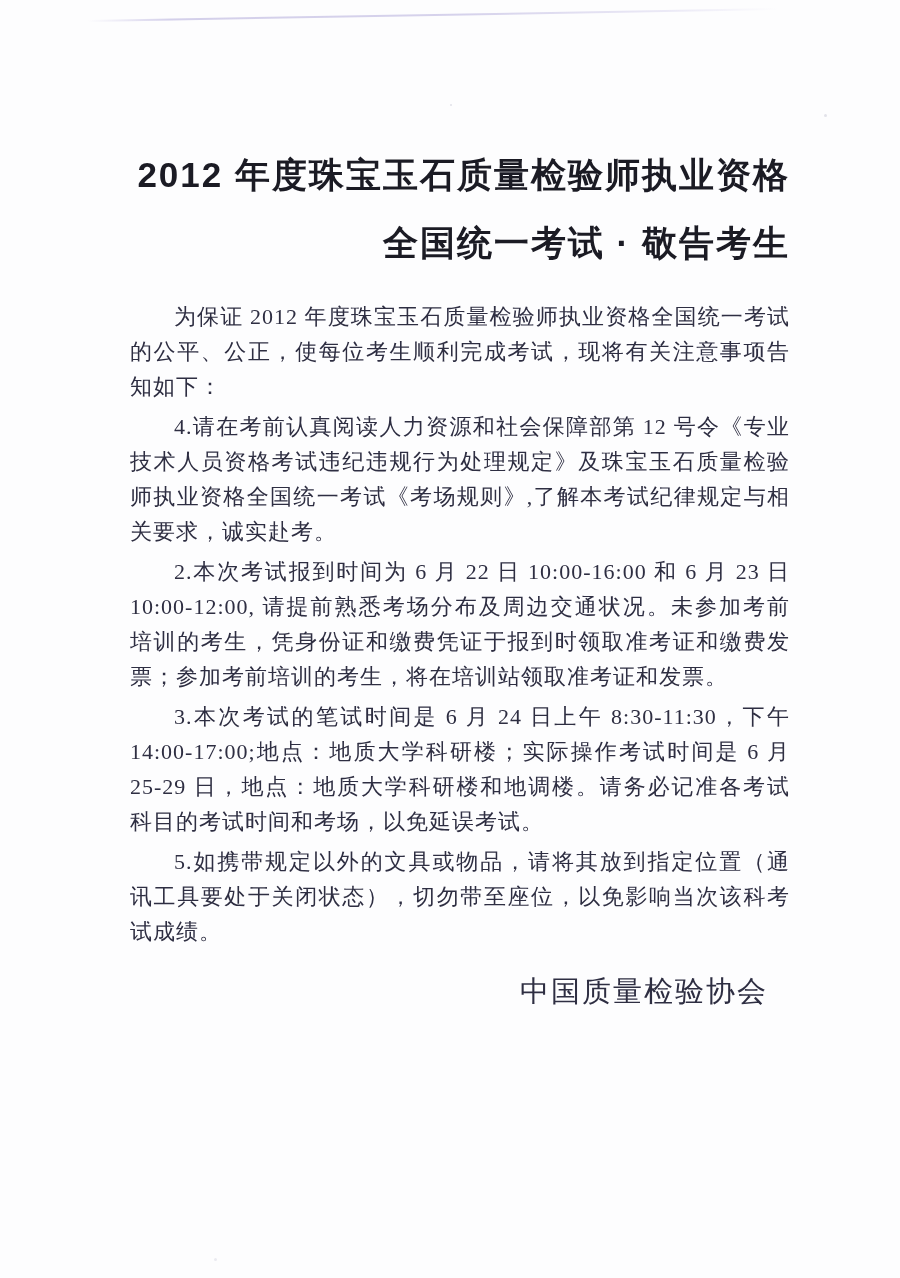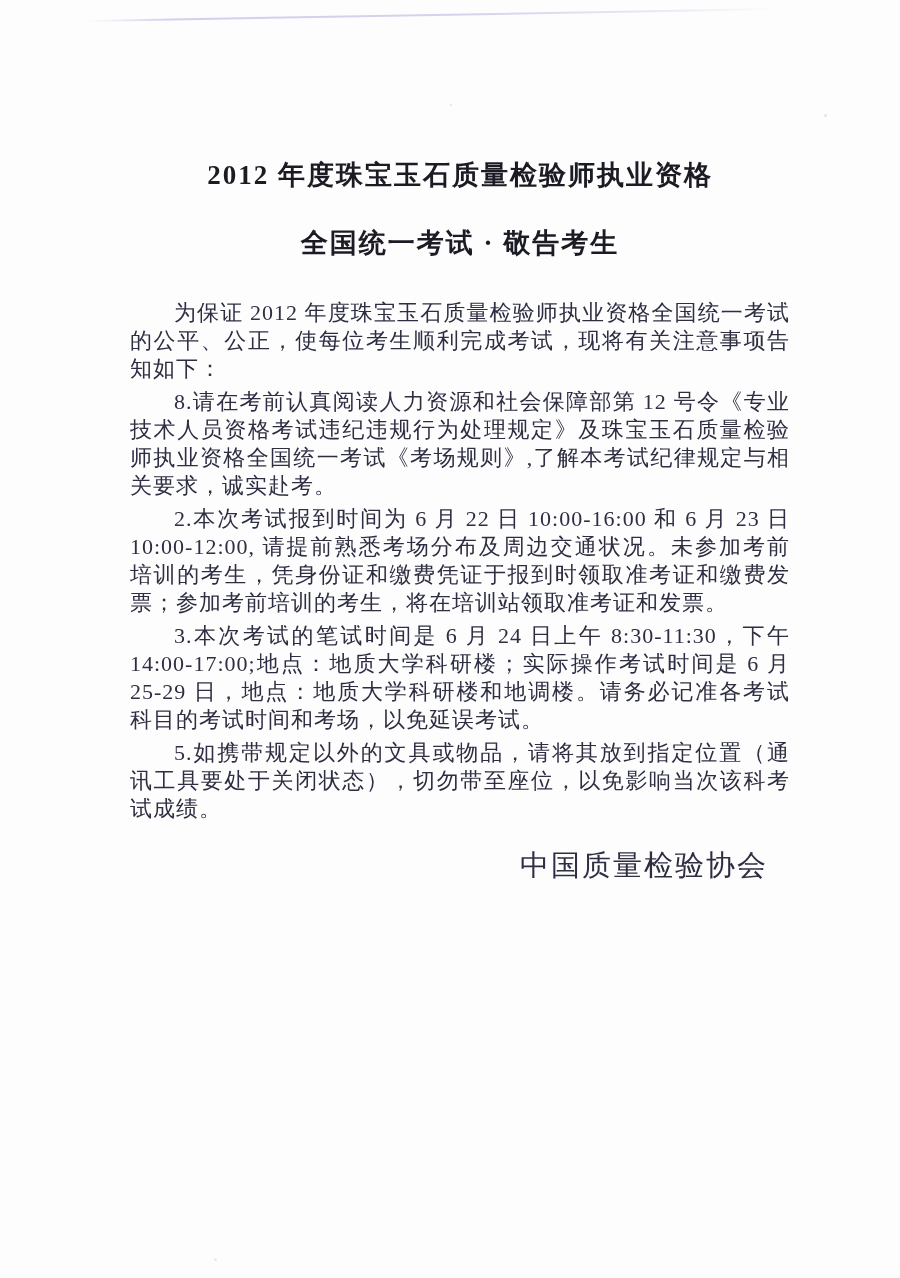--- a/index.html
+++ b/index.html
@@ -40,39 +40,39 @@
     border-radius: 50%;
     background: rgba(130,130,160,0.22);
     pointer-events: none;
   }
   .speck.s1 { left: 824px; top: 114px; }
   .speck.s2 { left: 450px; top: 104px; width: 2px; height: 2px; }
   .speck.s3 { left: 214px; top: 1258px; background: rgba(130,130,160,0.15); }
 
   h1.title-line {
     margin: 0;
-    font-family: Liberation Serif, serif;
+    font-family: Liberation Sans, sans-serif;
     font-weight: bold;
-    font-size: 27px;
+    font-size: 35px;
     line-height: 46px;
-    text-align: center;
+    text-align: right;
     color: #1b1b24;
     letter-spacing: 2px;
     white-space: nowrap;
   }
   h1.title-line.first {
     margin-bottom: 22px;
   }
   h1.title-line.second {
     margin-bottom: 33px;
   }
   p.body-para {
     margin: 0 0 5px 0;
     font-size: 22px;
-    line-height: 28px;
+    line-height: 35px;
     letter-spacing: 1px;
     text-align: justify;
     text-indent: 2em;
     color: #2e2e42;
   }
   .signature {
     margin-top: 24px;
     text-align: right;
     font-size: 29px;
     line-height: 36px;
@@ -91,21 +91,21 @@
   <div class="speck s1"></div>
   <div class="speck s2"></div>
   <div class="speck s3"></div>
 
   <h1 class="title-line first">2012 年度珠宝玉石质量检验师执业资格</h1>
 
   <h1 class="title-line second">全国统一考试 · 敬告考生</h1>
 
   <p class="body-para">为保证 2012 年度珠宝玉石质量检验师执业资格全国统一考试的公平、公正，使每位考生顺利完成考试，现将有关注意事项告知如下：</p>
 
-  <p class="body-para">8.请在考前认真阅读人力资源和社会保障部第 12 号令《专业技术人员资格考试违纪违规行为处理规定》及珠宝玉石质量检验师执业资格全国统一考试《考场规则》,了解本考试纪律规定与相关要求，诚实赴考。</p>
+  <p class="body-para">4.请在考前认真阅读人力资源和社会保障部第 12 号令《专业技术人员资格考试违纪违规行为处理规定》及珠宝玉石质量检验师执业资格全国统一考试《考场规则》,了解本考试纪律规定与相关要求，诚实赴考。</p>
 
   <p class="body-para">2.本次考试报到时间为 6 月 22 日 10:00-16:00 和 6 月 23 日 10:00-12:00, 请提前熟悉考场分布及周边交通状况。未参加考前培训的考生，凭身份证和缴费凭证于报到时领取准考证和缴费发票；参加考前培训的考生，将在培训站领取准考证和发票。</p>
 
   <p class="body-para">3.本次考试的笔试时间是 6 月 24 日上午 8:30-11:30，下午 14:00-17:00;地点：地质大学科研楼；实际操作考试时间是 6 月 25-29 日，地点：地质大学科研楼和地调楼。请务必记准各考试科目的考试时间和考场，以免延误考试。</p>
 
 
   <p class="body-para">5.如携带规定以外的文具或物品，请将其放到指定位置（通讯工具要处于关闭状态），切勿带至座位，以免影响当次该科考试成绩。</p>
 
 
   <div class="signature">

